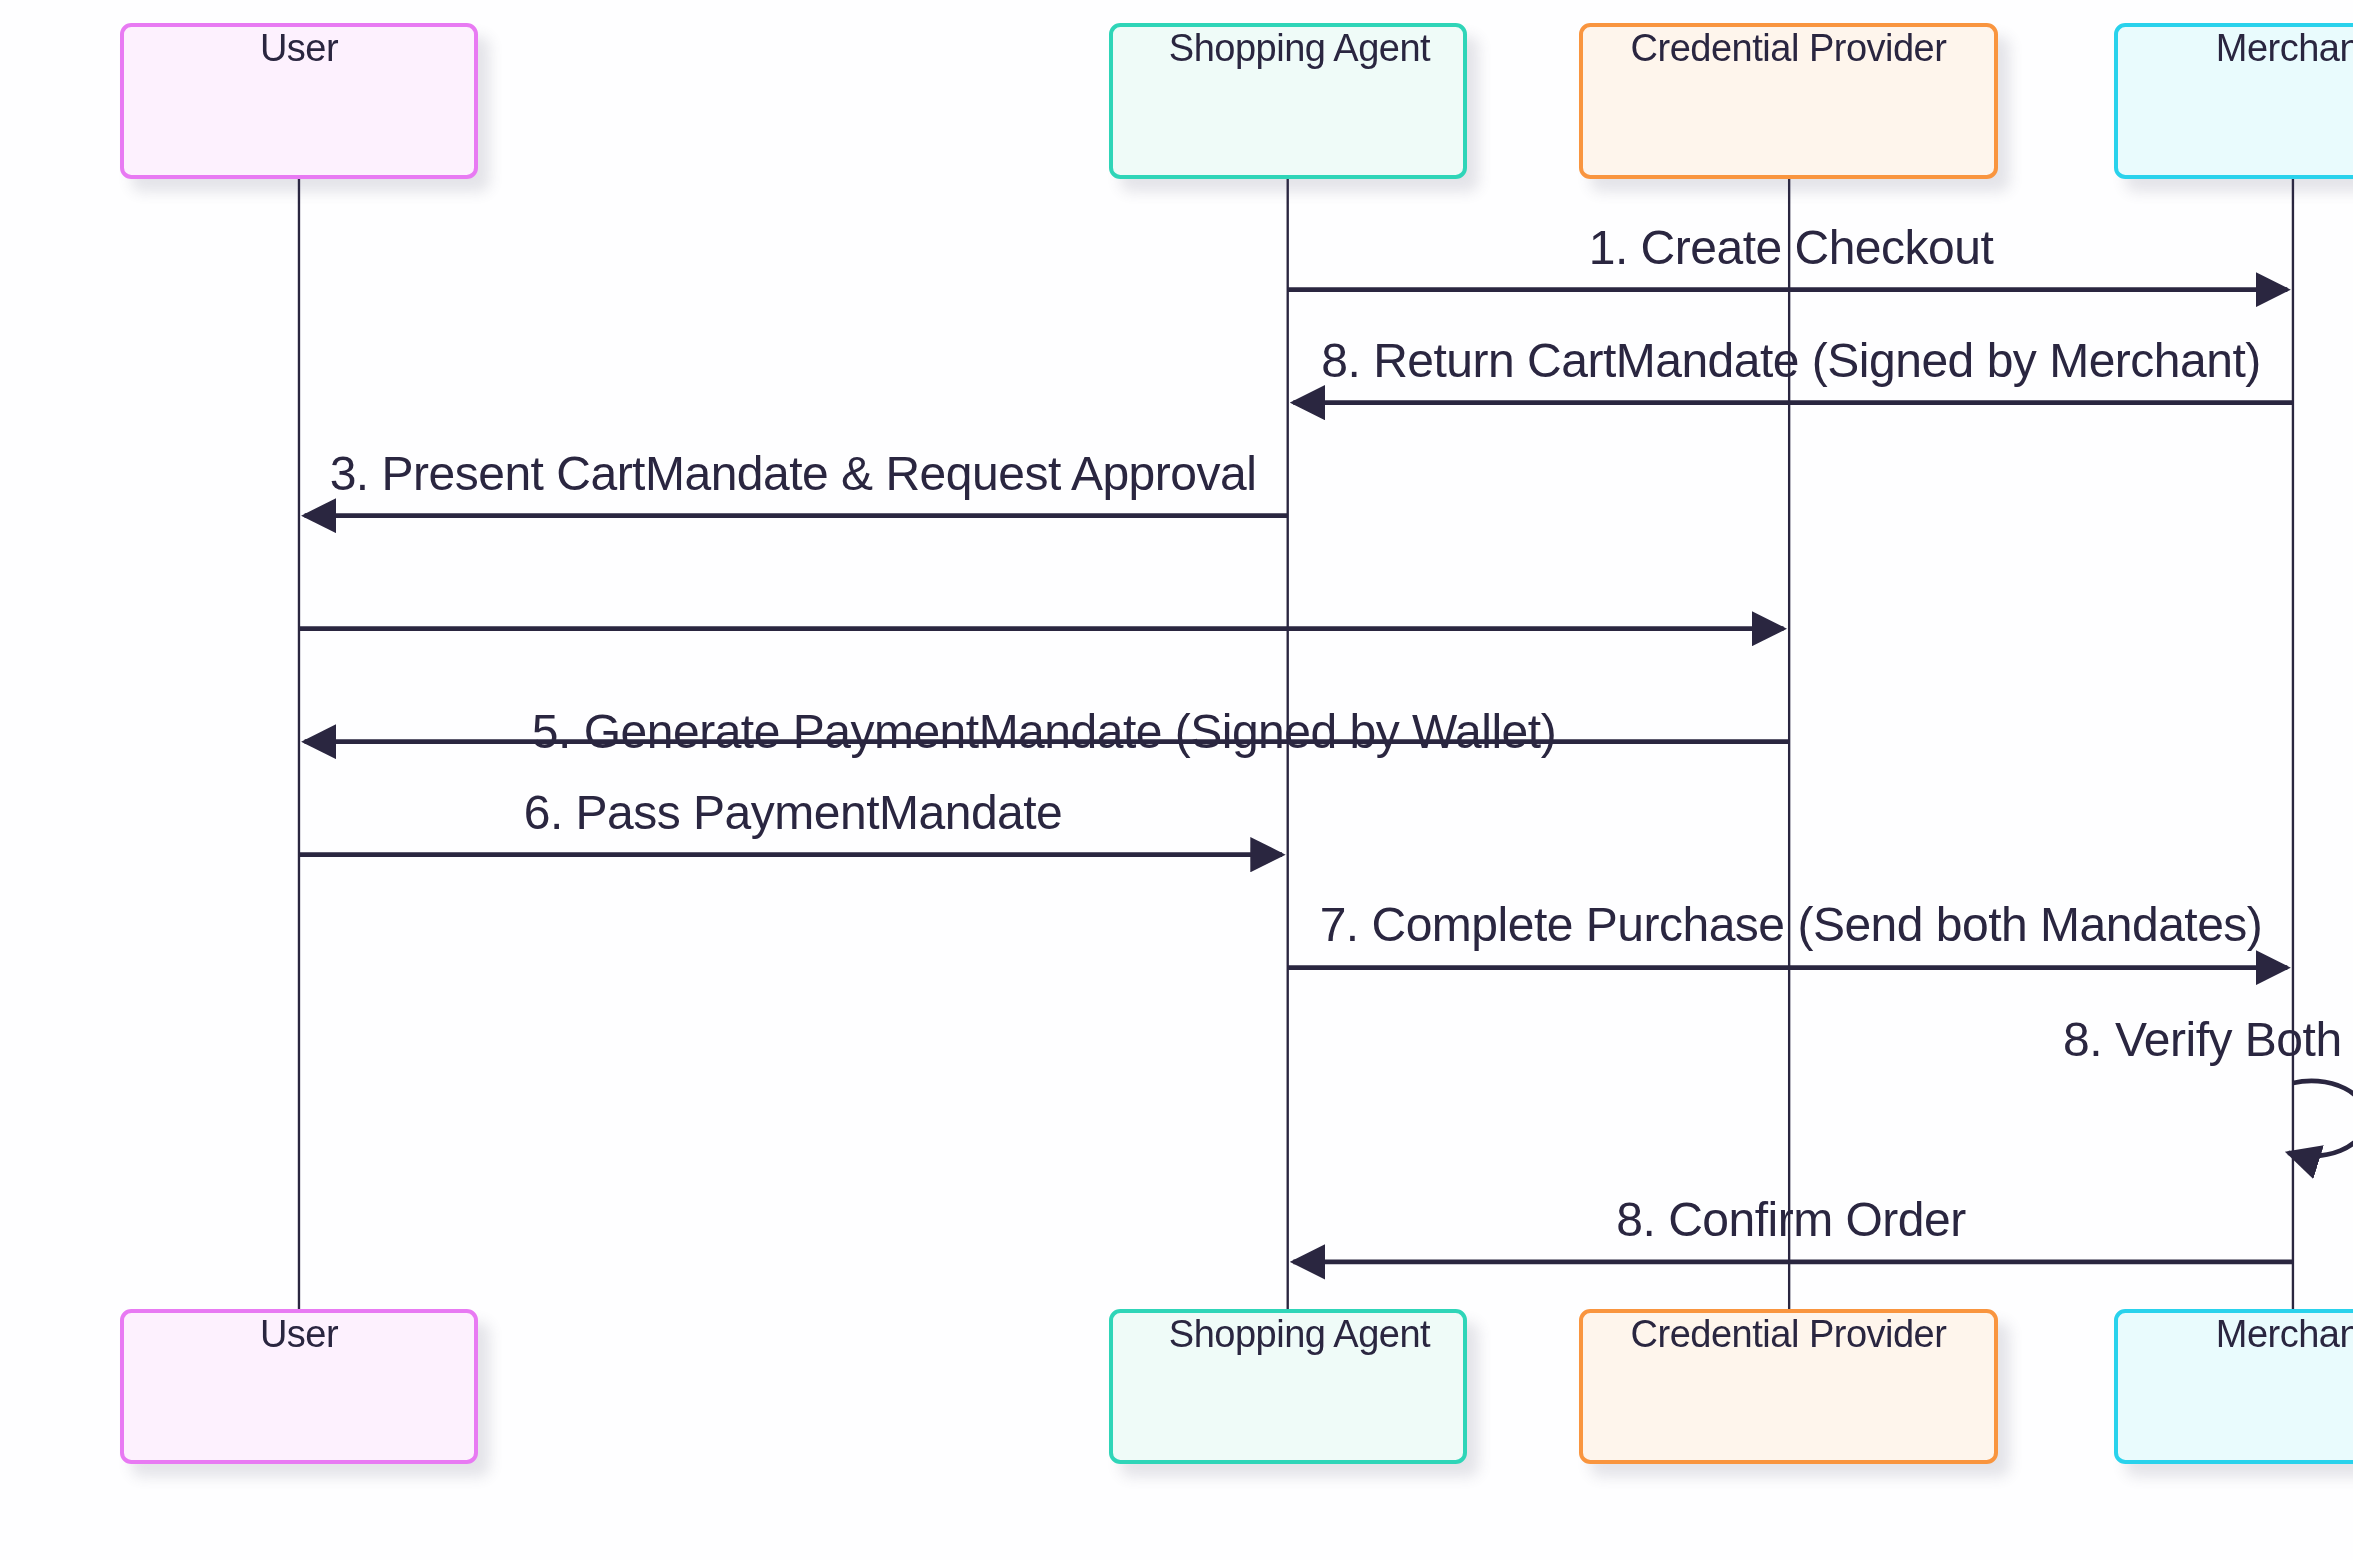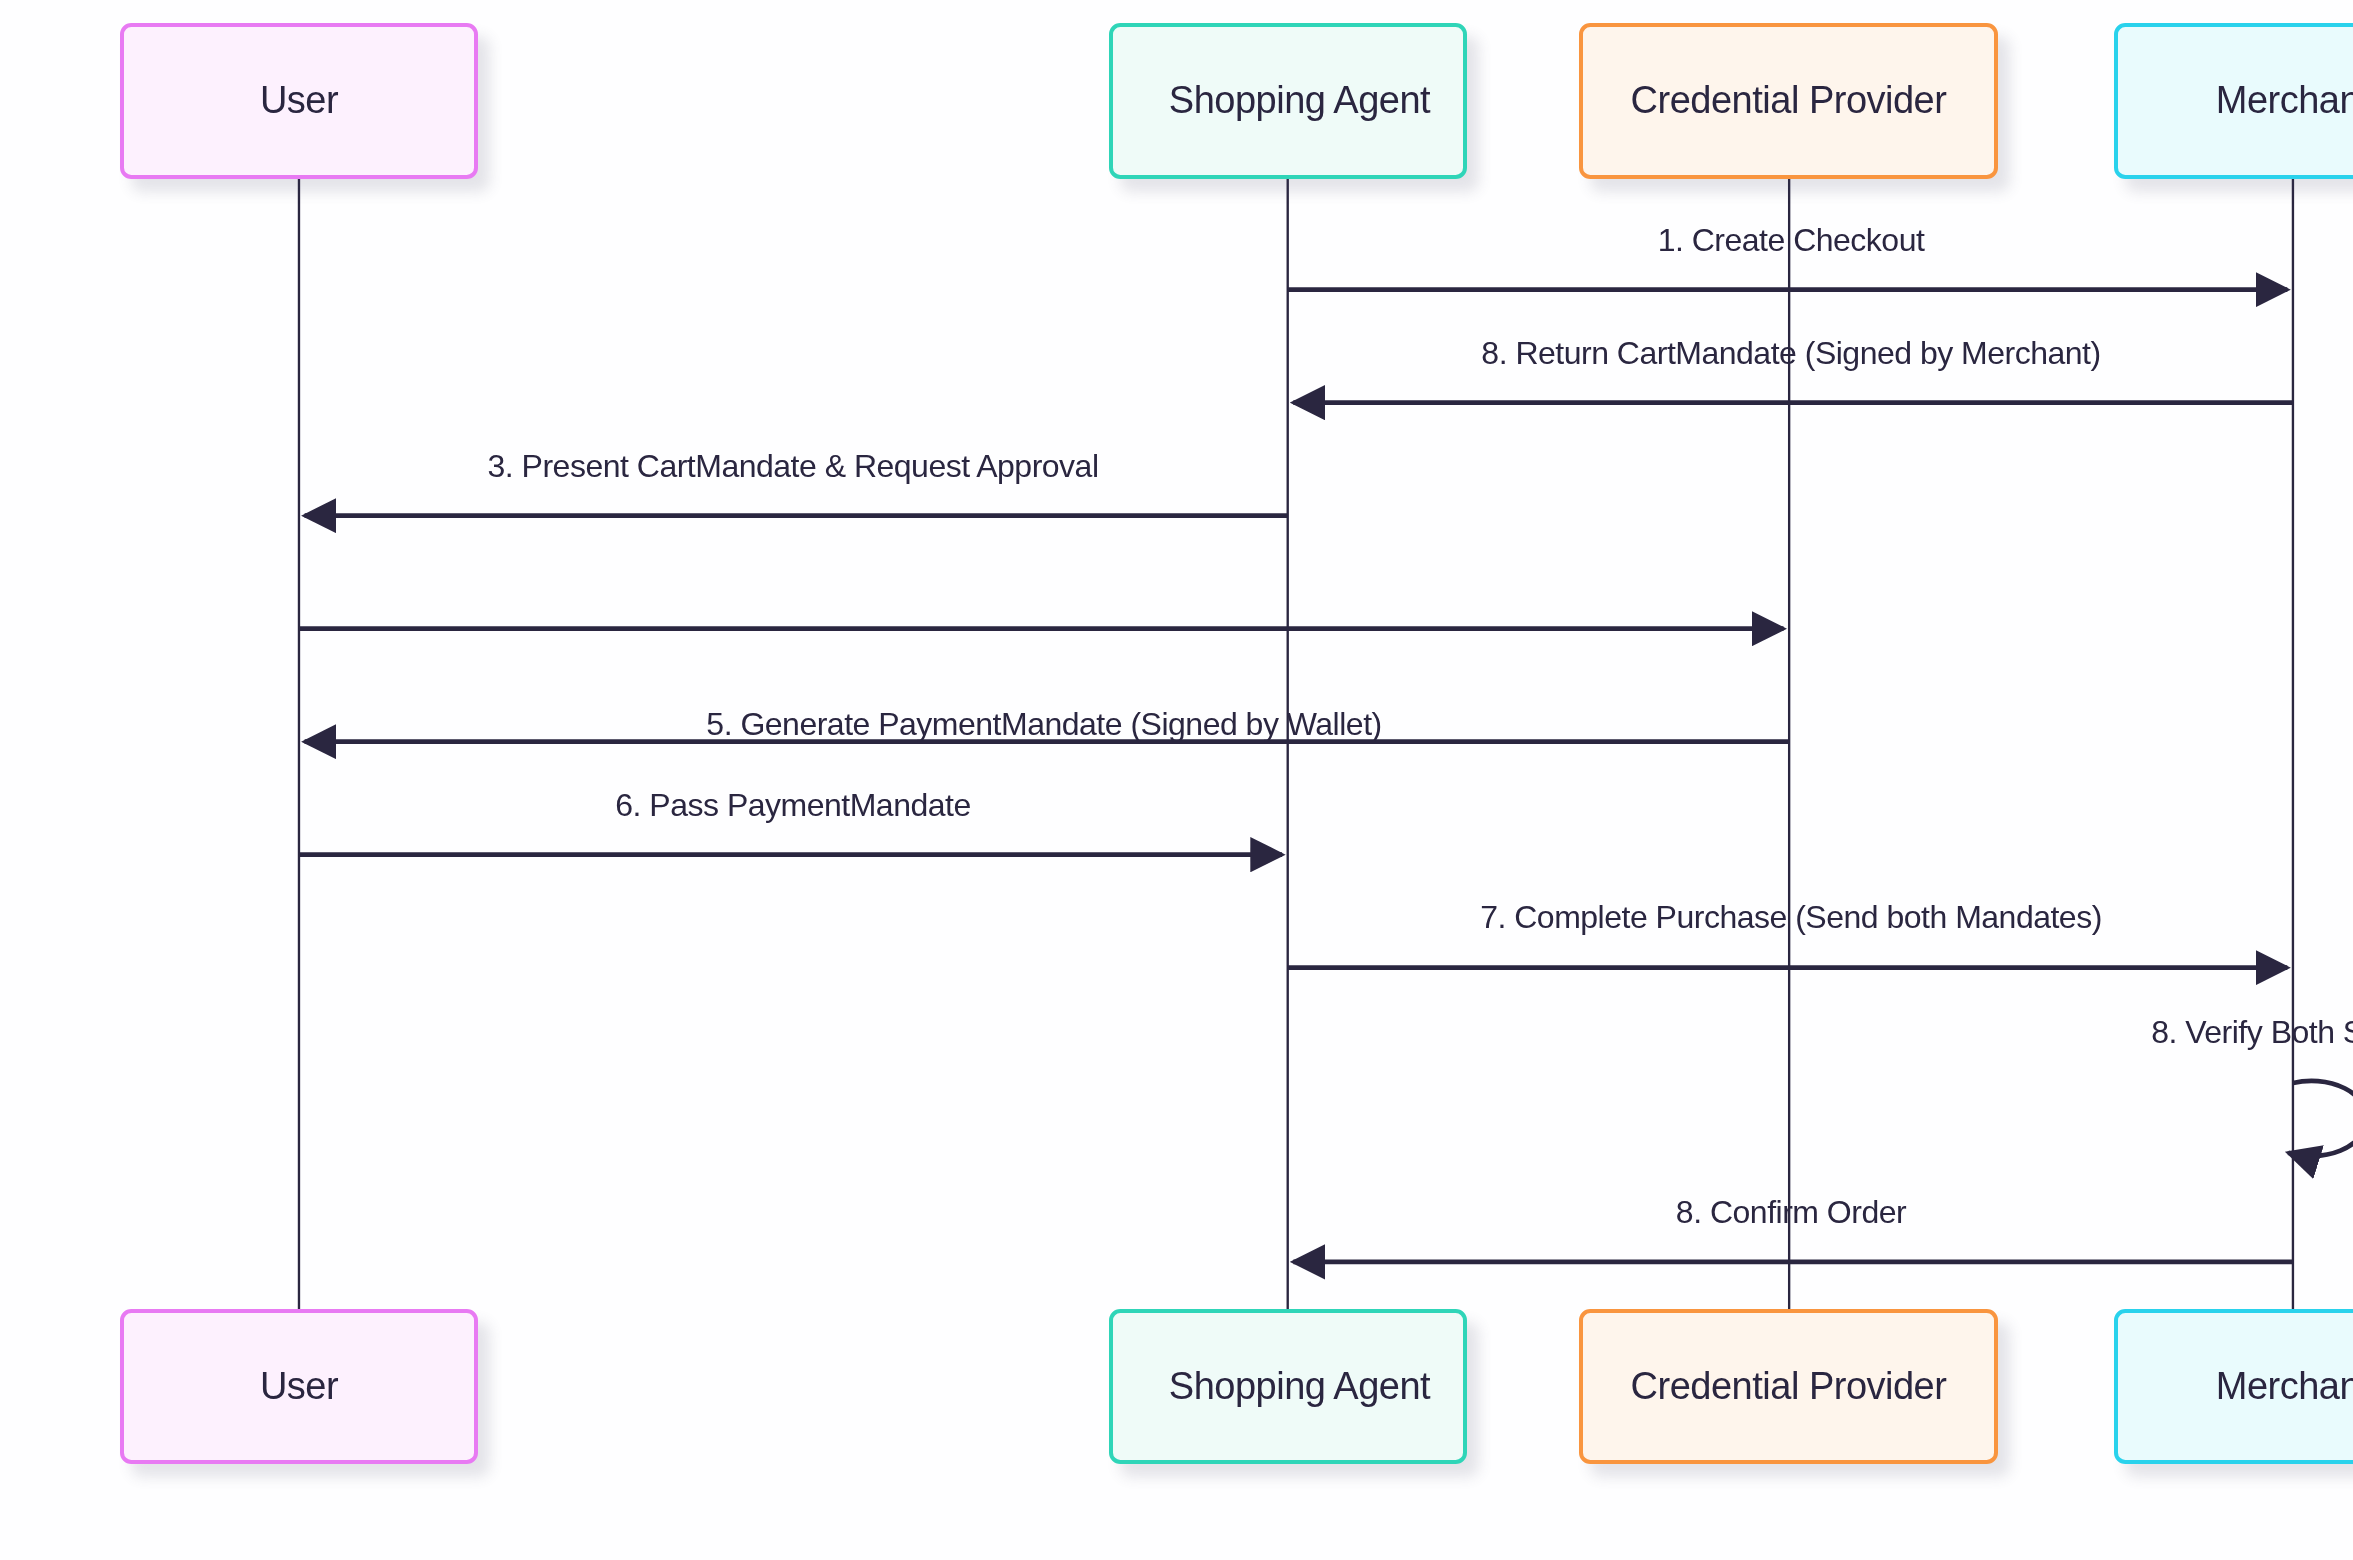--- a/index.html
+++ b/index.html
@@ -11,37 +11,37 @@
     overflow:hidden;
   }
   .wires{position:absolute;left:0;top:0;width:2639px;height:1561px;}
   .lifeline{stroke:var(--ink,#2a2640);stroke-width:5;}
   .arrow{stroke:var(--ink,#2a2640);stroke-width:10;fill:none;}
   .actor{
     position:absolute;
     box-sizing:border-box;
     border:4.2px solid;
     border-radius:11.3px;
-    display:flex;align-items:center;justify-content:center;
+    display:flex;align-items:flex-start;justify-content:center;
     box-shadow:11.3px 13px 14px rgba(70,70,100,0.14);
   }
   .actor.top{top:22.6px;height:156px;}
   .actor.bottom{top:1309px;height:155px;}
   .actor.user{background:var(--user-fill,#fdf1fe);border-color:var(--user-border,#e87af3);}
   .actor.agent{background:var(--agent-fill,#effbf8);border-color:var(--agent-border,#2fd5b8);padding-left:23px;}
   .actor.credential{background:var(--credential-fill,#fef5ec);border-color:var(--credential-border,#f9953f);}
   .actor.merchant{background:var(--merchant-fill,#e9fbfd);border-color:var(--merchant-border,#29d2ec);}
   .actor-label{
     font-size:38px;font-weight:500;color:var(--ink,#2a2640);
     letter-spacing:-0.5px;white-space:nowrap;
   }
   .msg{
     position:absolute;
     transform:translateX(-50%);
-    font-size:32px;font-weight:500;line-height:1;
+    font-size:48px;font-weight:500;line-height:1;
     letter-spacing:-0.5px;
     color:var(--ink,#2a2640);
     white-space:nowrap;
   }
 </style>
 </head>
 <body>
 
 <div class="canvas">
 

